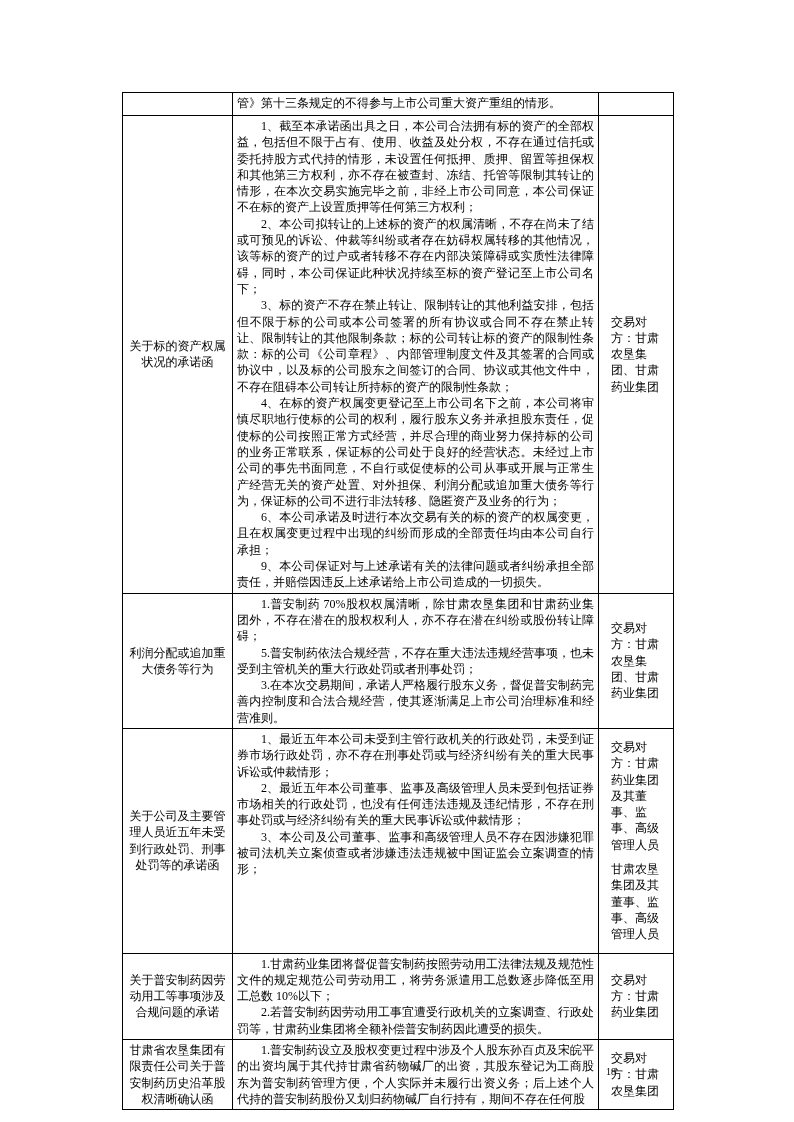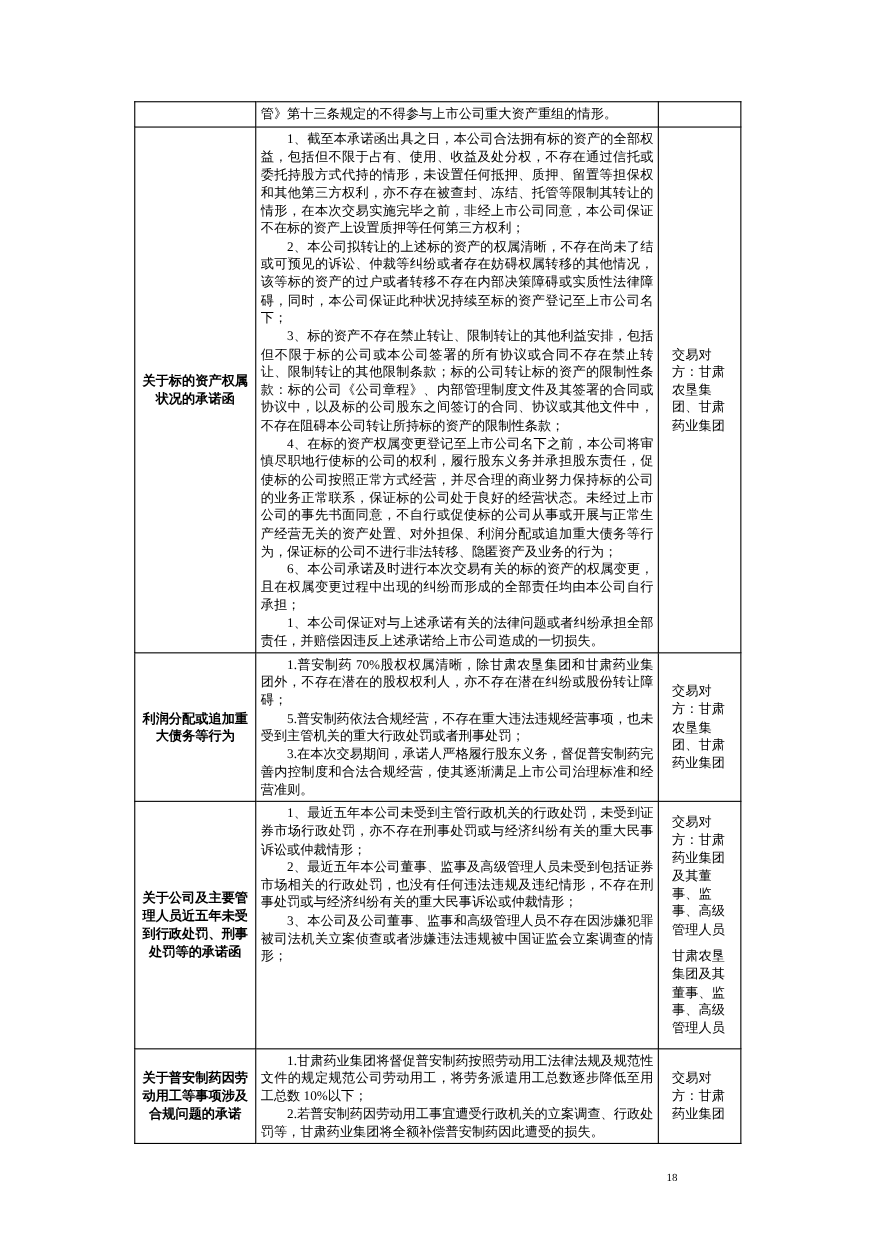--- a/index.html
+++ b/index.html
@@ -28,21 +28,20 @@
     border: 1px solid #000000;
     font-size: 12px;
     line-height: 16.3px;
     padding: 2px 4px;
     word-break: break-all;
     overflow: hidden;
   }
   td.cell-left {
     text-align: center;
     vertical-align: middle;
-    font-weight: bold;
   }
   td.cell-mid {
     vertical-align: top;
   }
   td.cell-mid p {
     margin: 0;
     text-indent: 24px;
     text-align: justify;
   }
   
@@ -93,21 +92,21 @@
   <tr>
     <td class="cell-left">
       <span>关于标的资产权属状况的承诺函</span>
     </td>
     <td class="cell-mid">
             <p>1、截至本承诺函出具之日，本公司合法拥有标的资产的全部权益，包括但不限于占有、使用、收益及处分权，不存在通过信托或委托持股方式代持的情形，未设置任何抵押、质押、留置等担保权和其他第三方权利，亦不存在被查封、冻结、托管等限制其转让的情形，在本次交易实施完毕之前，非经上市公司同意，本公司保证不在标的资产上设置质押等任何第三方权利；</p>
             <p>2、本公司拟转让的上述标的资产的权属清晰，不存在尚未了结或可预见的诉讼、仲裁等纠纷或者存在妨碍权属转移的其他情况，该等标的资产的过户或者转移不存在内部决策障碍或实质性法律障碍，同时，本公司保证此种状况持续至标的资产登记至上市公司名下；</p>
             <p>3、标的资产不存在禁止转让、限制转让的其他利益安排，包括但不限于标的公司或本公司签署的所有协议或合同不存在禁止转让、限制转让的其他限制条款；标的公司转让标的资产的限制性条款：标的公司《公司章程》、内部管理制度文件及其签署的合同或协议中，以及标的公司股东之间签订的合同、协议或其他文件中，不存在阻碍本公司转让所持标的资产的限制性条款；</p>
             <p>4、在标的资产权属变更登记至上市公司名下之前，本公司将审慎尽职地行使标的公司的权利，履行股东义务并承担股东责任，促使标的公司按照正常方式经营，并尽合理的商业努力保持标的公司的业务正常联系，保证标的公司处于良好的经营状态。未经过上市公司的事先书面同意，不自行或促使标的公司从事或开展与正常生产经营无关的资产处置、对外担保、利润分配或追加重大债务等行为，保证标的公司不进行非法转移、隐匿资产及业务的行为；</p>
             <p>6、本公司承诺及时进行本次交易有关的标的资产的权属变更，且在权属变更过程中出现的纠纷而形成的全部责任均由本公司自行承担；</p>
-            <p>1、本公司保证对与上述承诺有关的法律问题或者纠纷承担全部责任，并赔偿因违反上述承诺给上市公司造成的一切损失。</p>
+            <p>9、本公司保证对与上述承诺有关的法律问题或者纠纷承担全部责任，并赔偿因违反上述承诺给上市公司造成的一切损失。</p>
           </td>
     <td class="cell-right">
             <p>交易对方：甘肃农垦集团、甘肃药业集团</p>
           </td>
   </tr>
 
   <tr>
     <td class="cell-left">
       <span>利润分配或追加重大债务等行为</span>
     </td>
@@ -142,18 +141,29 @@
     </td>
     <td class="cell-mid">
             <p>1.甘肃药业集团将督促普安制药按照劳动用工法律法规及规范性文件的规定规范公司劳动用工，将劳务派遣用工总数逐步降低至用工总数 10%以下；</p>
             <p>2.若普安制药因劳动用工事宜遭受行政机关的立案调查、行政处罚等，甘肃药业集团将全额补偿普安制药因此遭受的损失。</p>
           </td>
     <td class="cell-right">
             <p>交易对方：甘肃药业集团</p>
           </td>
   </tr>
 
+  <tr>
+    <td class="cell-left">
+      <span>甘肃省农垦集团有限责任公司关于普安制药历史沿革股权清晰确认函</span>
+    </td>
+    <td class="cell-mid">
+            <p>1.普安制药设立及股权变更过程中涉及个人股东孙百贞及宋皖平的出资均属于其代持甘肃省药物碱厂的出资，其股东登记为工商股东为普安制药管理方便，个人实际并未履行出资义务；后上述个人代持的普安制药股份又划归药物碱厂自行持有，期间不存在任何股</p>
+          </td>
+    <td class="cell-right">
+            <p>交易对方：甘肃农垦集团</p>
+          </td>
+  </tr>
 </tbody>
   </table>
 
   <div class="page-number">18</div>
 
 </div>
 
 </body></html>

